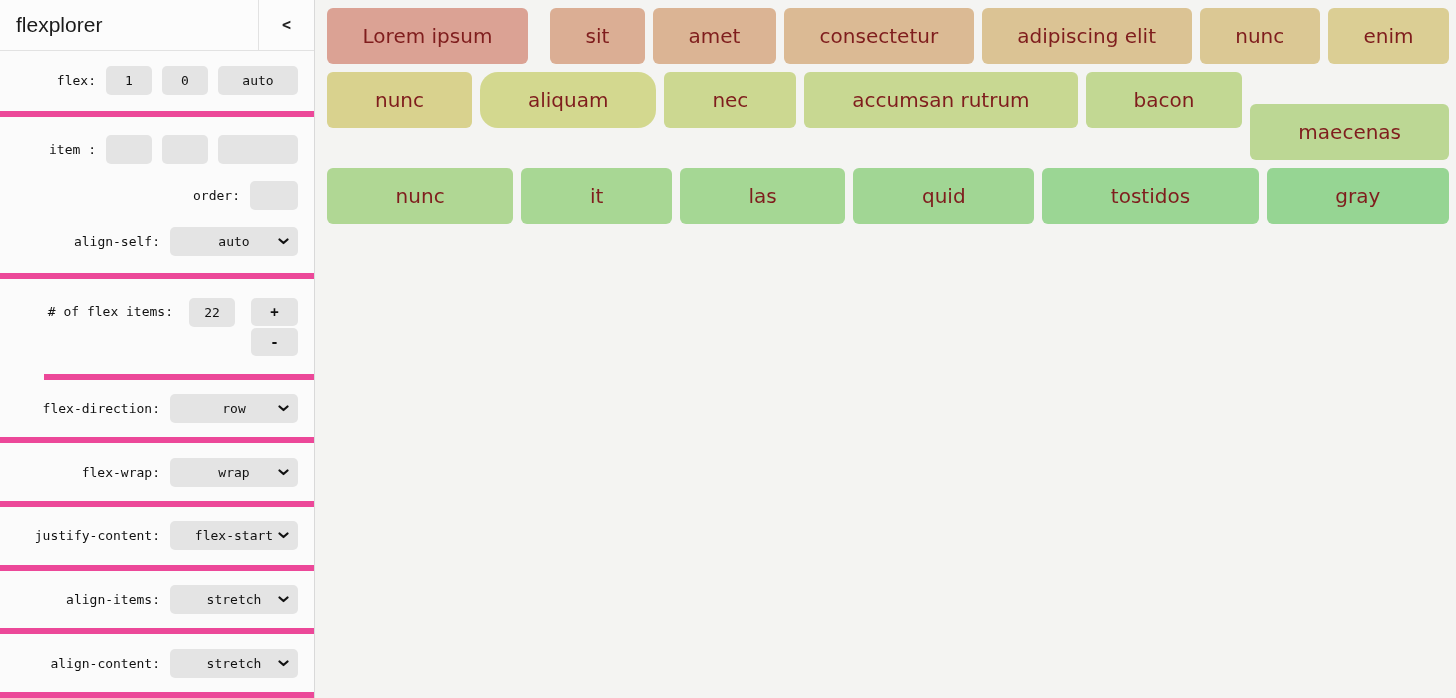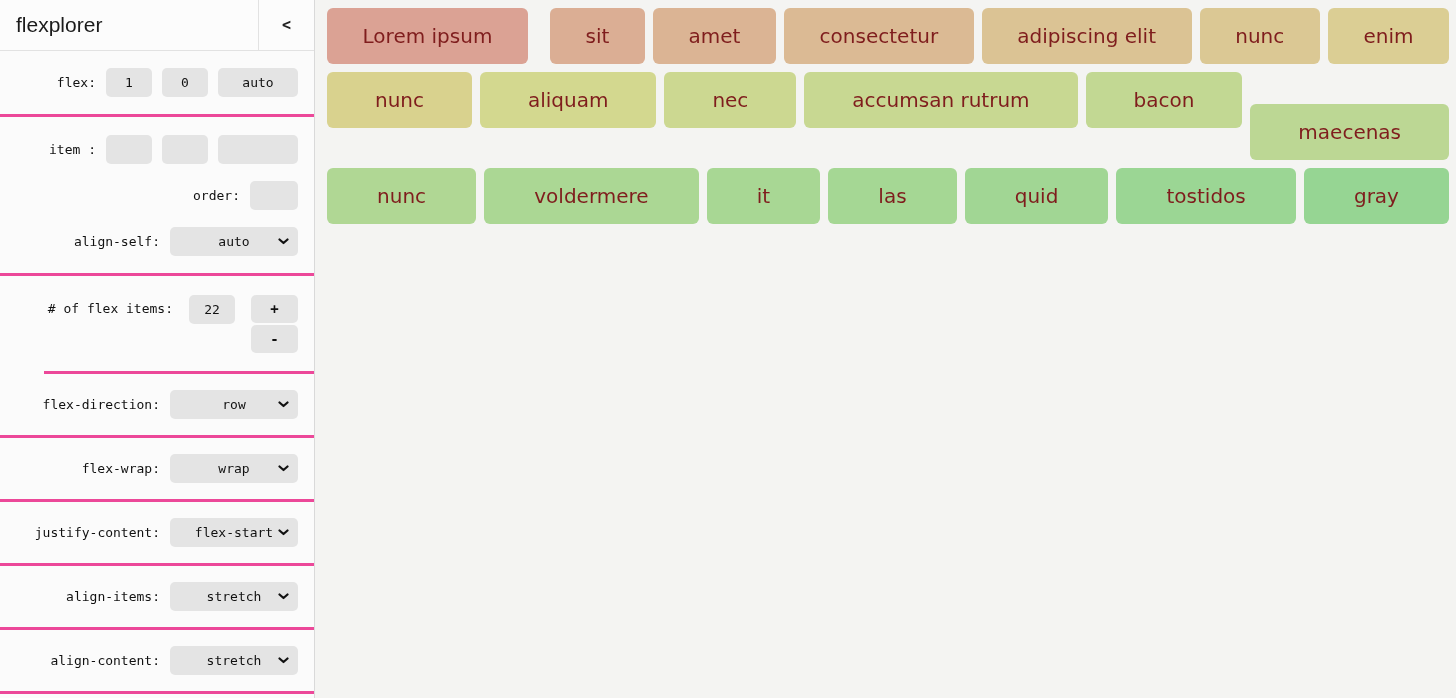--- a/index.html
+++ b/index.html
@@ -43,21 +43,21 @@
     border: none;
     border-left: 1px solid #e2e2e2;
     background: #fcfcfc;
     font-family: "DejaVu Sans Mono", monospace;
     font-size: 15px;
     font-weight: bold;
     color: #222;
     cursor: pointer;
   }
 
-  .sec { border-bottom: 3px solid #ec4899; }
+  .sec { border-bottom: 6px solid #ec4899; }
   .row-line {
     display: flex;
     align-items: center;
     justify-content: flex-end;
     gap: 10px;
     padding-right: 16px;
   }
   .lbl { font-size: 13px; color: #111; white-space: pre; }
 
   .ctl {
@@ -239,28 +239,27 @@
     <div class="flex-item" style="background: rgb(219, 162, 148);">Lorem ipsum</div>
     <div class="flex-item" style="background: rgb(219, 174, 148); margin-left: 14px;">sit</div>
     <div class="flex-item" style="background: rgb(219, 180, 148);">amet</div>
     <div class="flex-item" style="background: rgb(219, 186, 148);">consectetur</div>
     <div class="flex-item" style="background: rgb(219, 195, 148);">adipiscing elit</div>
     <div class="flex-item" style="background: rgb(219, 200, 148);">nunc</div>
     <div class="flex-item" style="background: rgb(219, 206, 148);">enim</div>
   </div>
   <div class="flex-row">
     <div class="flex-item" style="background: rgb(217, 210, 142);">nunc</div>
-    <div class="flex-item" style="background: rgb(211, 216, 143);">aliquam</div>
+    <div class="flex-item" style="background: rgb(211, 216, 143); border-radius: 18px;">aliquam</div>
     <div class="flex-item" style="background: rgb(204, 216, 145);">nec</div>
     <div class="flex-item" style="background: rgb(200, 216, 146);">accumsan rutrum</div>
     <div class="flex-item" style="background: rgb(194, 216, 147);">bacon</div>
     <div class="flex-item" style="background: rgb(188, 215, 148); margin-top: 32px;">maecenas</div>
   </div>
   <div class="flex-row">
     <div class="flex-item" style="background: rgb(176, 215, 148);">nunc</div>
-    <div class="flex-item" style="background: rgb(171, 215, 148);">voldermere</div>
     <div class="flex-item" style="background: rgb(168, 215, 148);">it</div>
     <div class="flex-item" style="background: rgb(165, 215, 148);">las</div>
     <div class="flex-item" style="background: rgb(161, 214, 148);">quid</div>
     <div class="flex-item" style="background: rgb(155, 214, 148);">tostidos</div>
     <div class="flex-item" style="background: rgb(150, 213, 147);">gray</div>
   </div>
 </main>
 
 </body></html>

